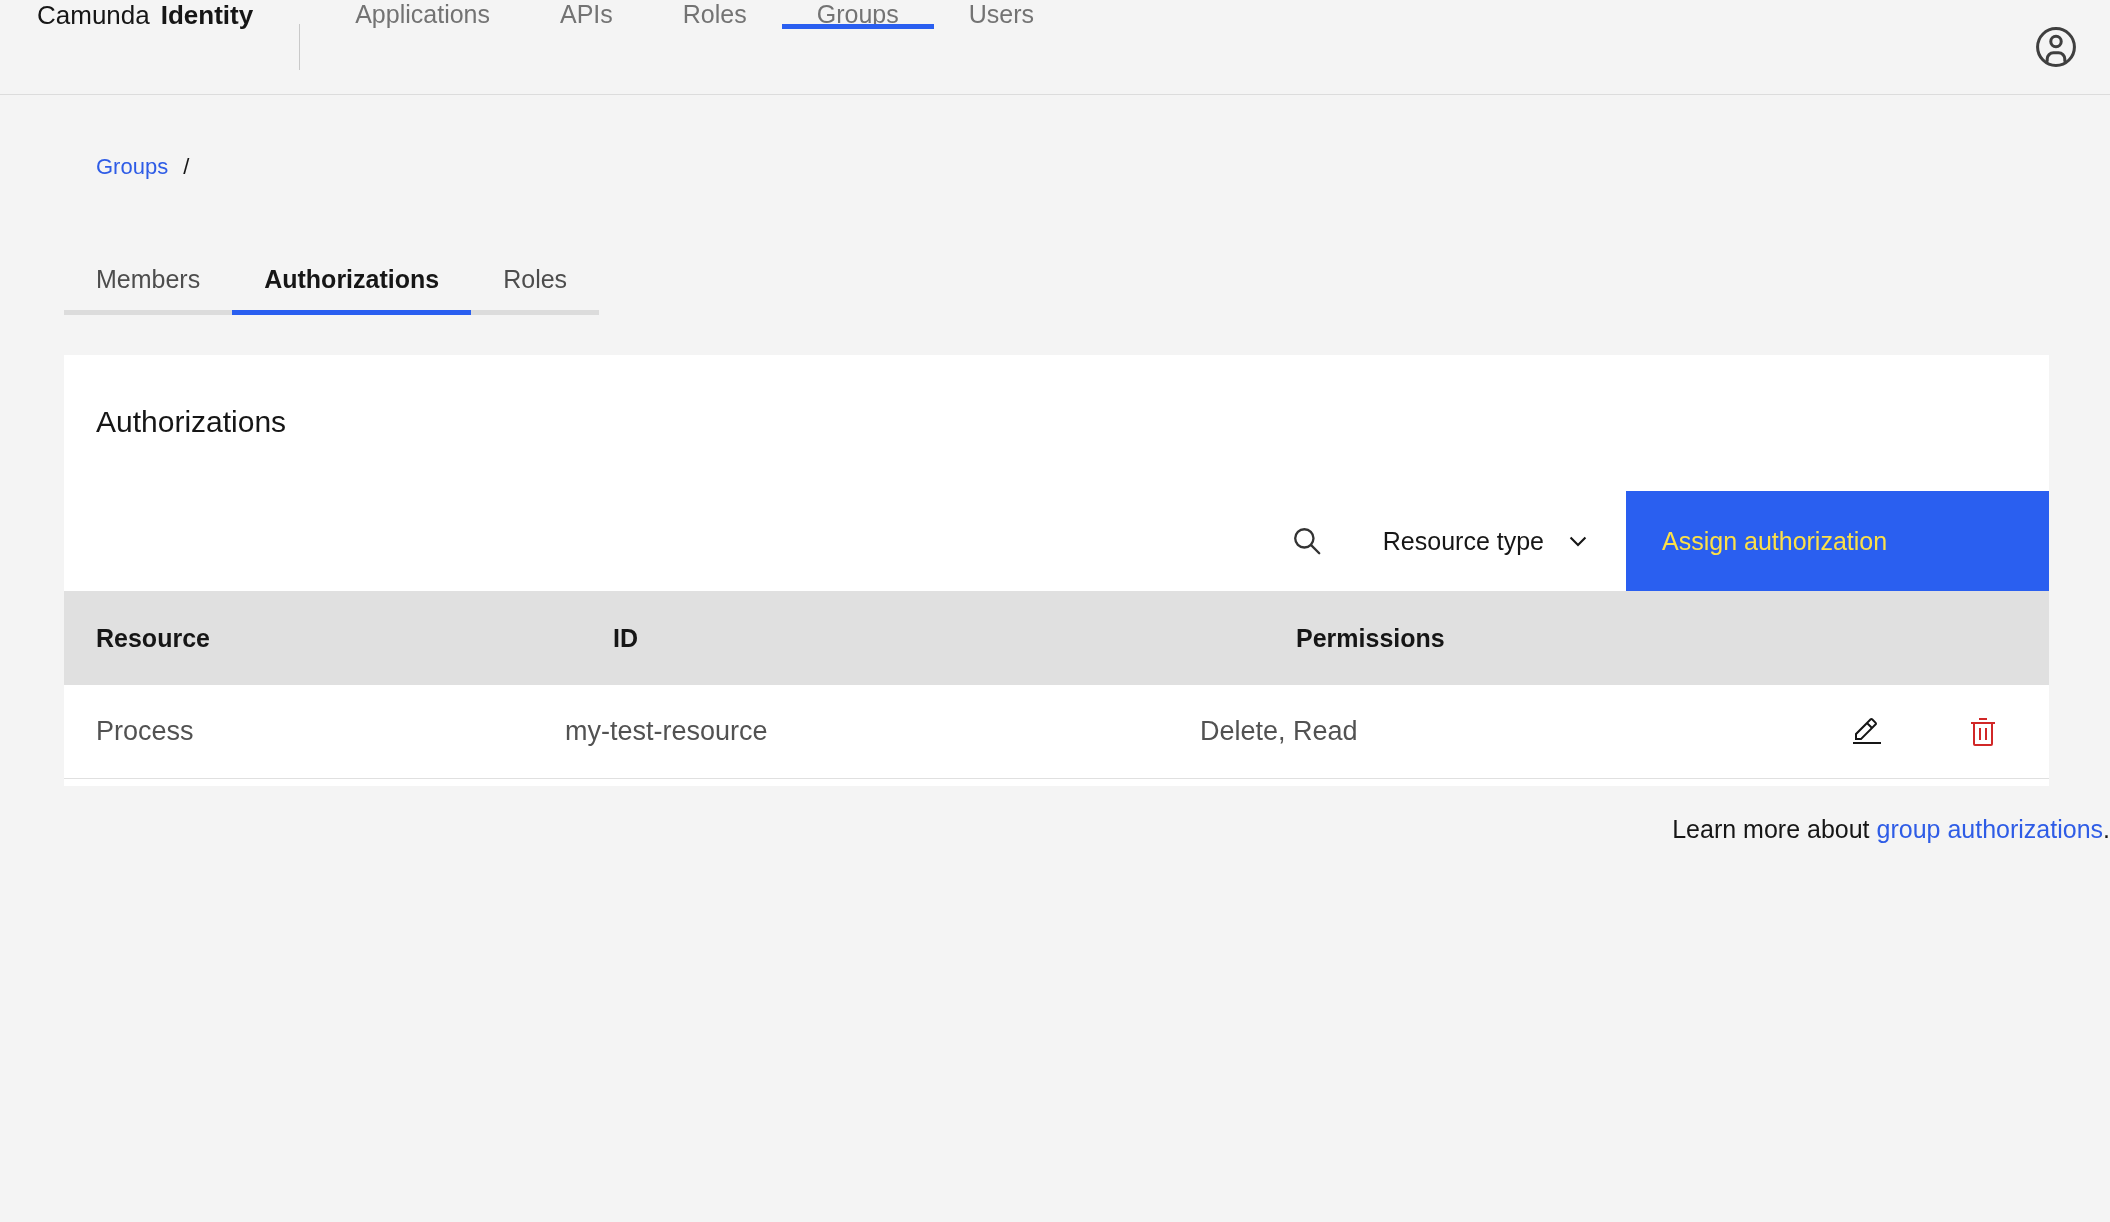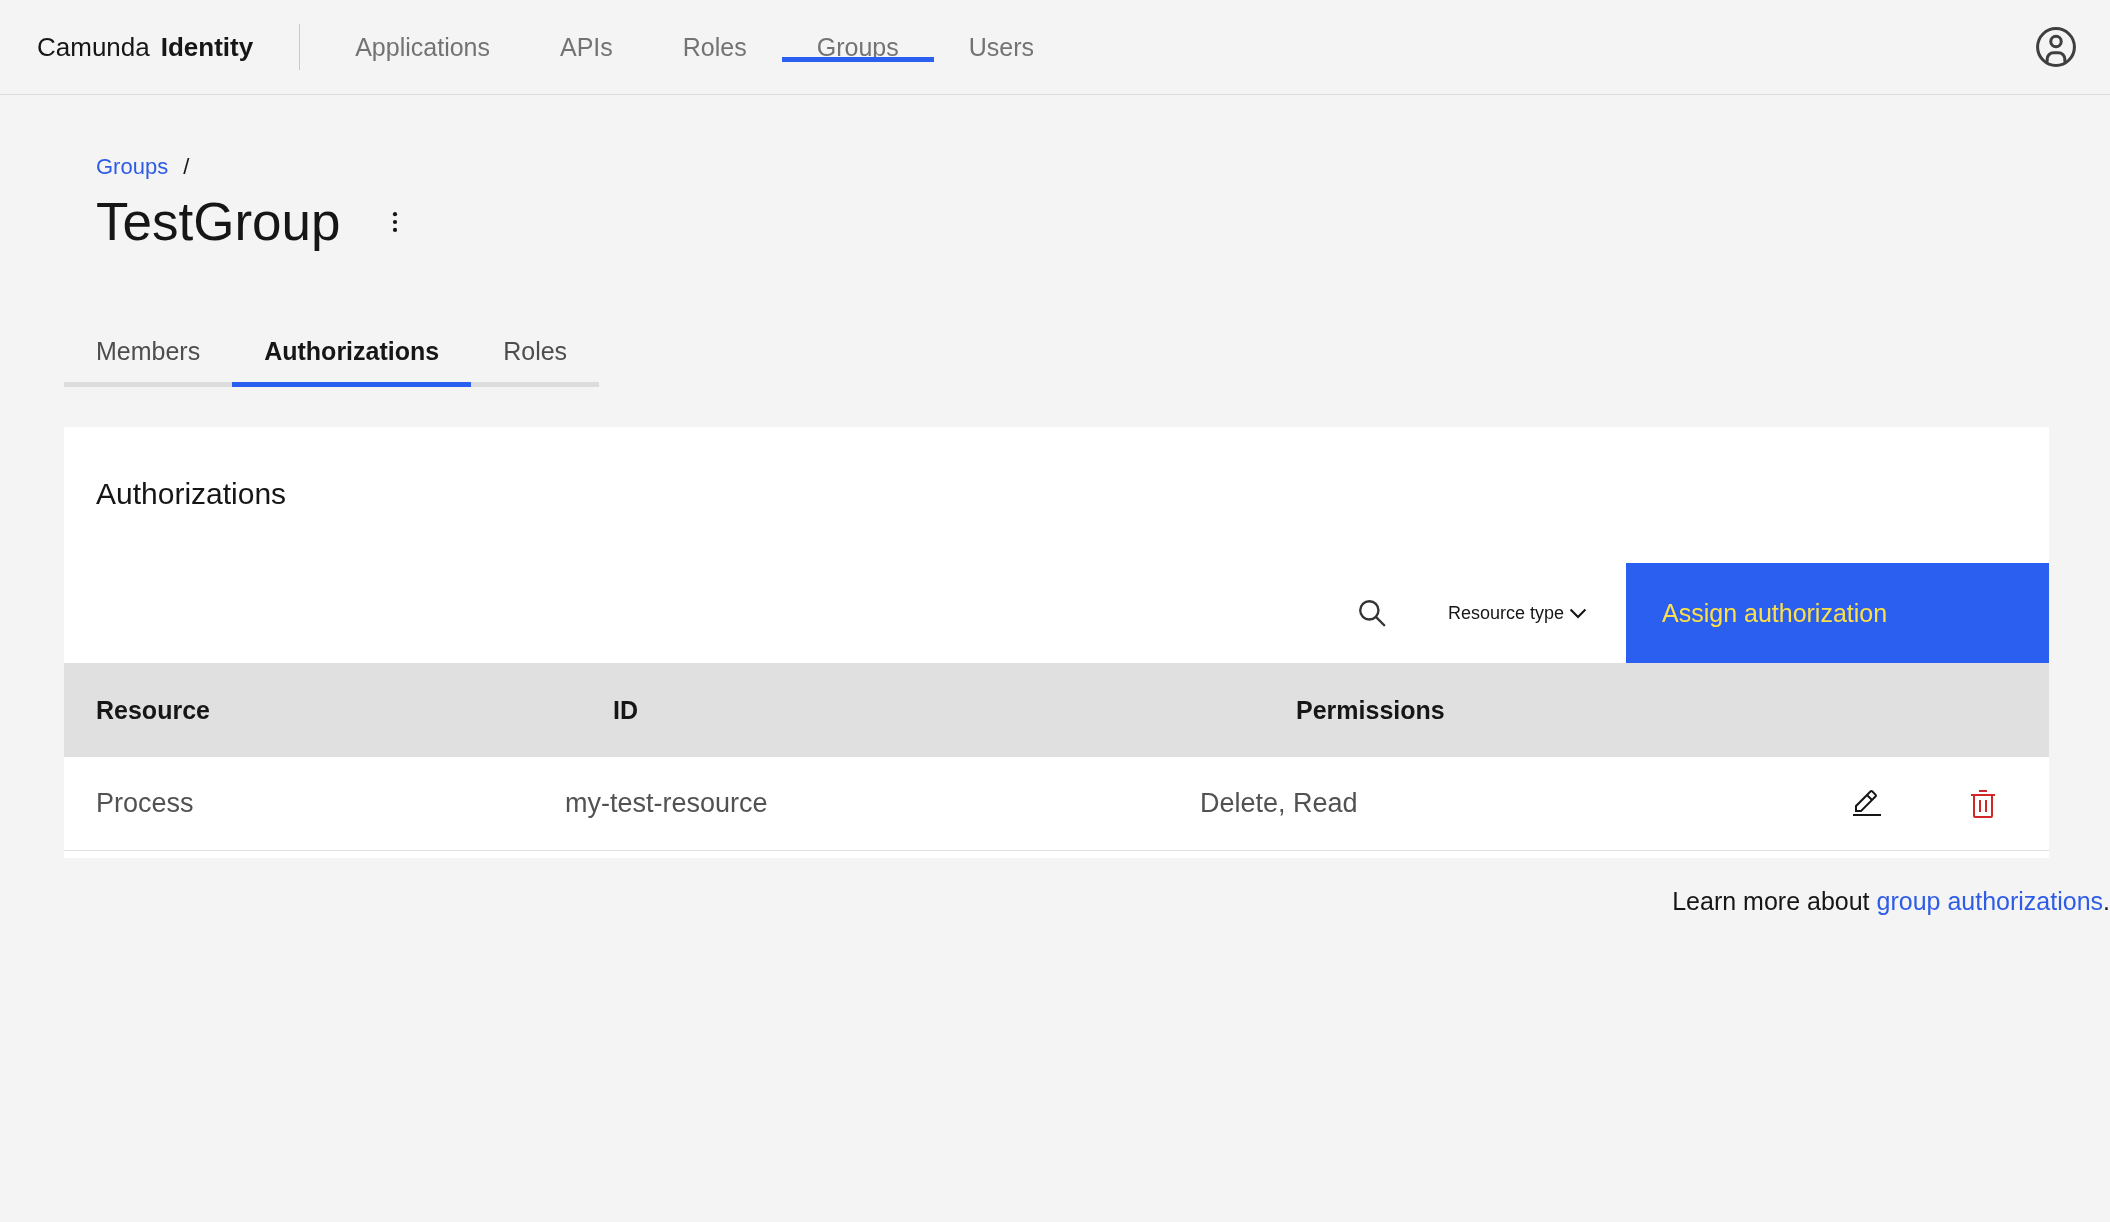--- a/index.html
+++ b/index.html
@@ -18,21 +18,21 @@
     color:#161616;
     overflow:hidden;
   }
 
   
   .topbar{
     height:95px;
     background:var(--header-bg);
     border-bottom:1px solid #dcdcdc;
     display:flex;
-    align-items:center;
+    align-items:flex-start;
   }
   .brand{
     display:flex;align-items:center;gap:11px;
     padding:0 46px 0 37px;
     font-size:26px;color:#161616;
     cursor:pointer;
   }
   .brand .product{font-weight:700;}
   .header-divider{width:1px;height:46px;background:#c9c9c9;align-self:center;}
   .main-nav{display:flex;margin-left:20px;}
@@ -92,24 +92,24 @@
   }
   .toolbar{
     margin-top:49px;height:100px;
     display:flex;justify-content:flex-end;align-items:stretch;
   }
   .search-btn{
     width:96px;display:flex;align-items:center;justify-content:center;
     background:none;border:none;cursor:pointer;
   }
   .dropdown-btn{
-    display:flex;align-items:center;
+    display:flex;align-items:center;gap:20px;
     padding:0 34px 0 28px;
     background:none;border:none;cursor:pointer;
-    font-family:inherit;font-size:18px;color:#161616;
+    font-family:inherit;font-size:25px;color:#161616;
   }
   .assign-btn{
     width:423px;
     display:flex;align-items:center;
     padding-left:36px;
     background:var(--accent-blue);
     border:none;cursor:pointer;
     font-family:inherit;font-size:25px;color:#fde047;
     text-align:left;
   }
@@ -168,30 +168,20 @@
   </button>
 </header>
 
 <main>
 
   <div class="breadcrumb">
     <a>Groups</a>
     <span>/</span>
   </div>
 
-  <div class="title-row">
-    <h1 class="page-title">TestGroup</h1>
-    <button class="kebab-btn">
-      <svg width="28" height="28" viewBox="0 0 32 32" fill="#161616">
-        <circle cx="16" cy="7" r="2.4"></circle>
-        <circle cx="16" cy="16" r="2.4"></circle>
-        <circle cx="16" cy="25" r="2.4"></circle>
-      </svg>
-    </button>
-  </div>
 
   <div class="tab-bar">
     <button class="tab">Members</button>
     <button class="tab active">Authorizations</button>
     <button class="tab">Roles</button>
   </div>
 
   <section class="card">
     <h2 class="card-heading">Authorizations</h2>
 

